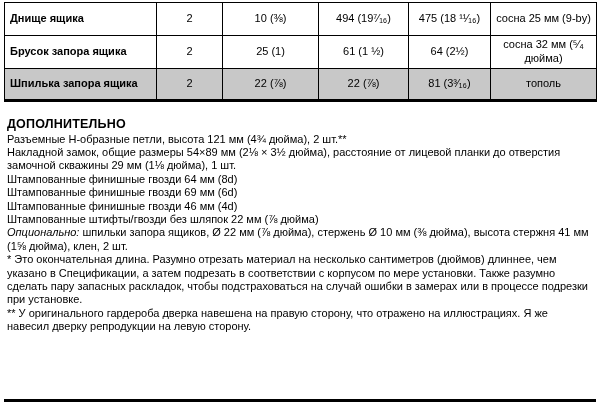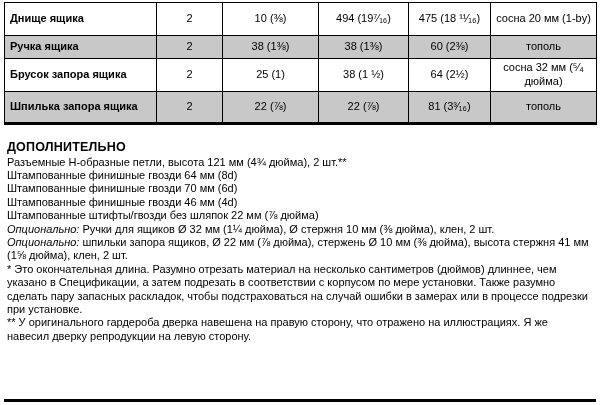--- a/index.html
+++ b/index.html
@@ -78,58 +78,50 @@
       <col style="width:82px">
       <col style="width:106px">
     </colgroup>
     <tbody>
       <tr class="row-h1">
         <td class="name">Днище ящика</td>
         <td>2</td>
         <td>10 (⅜)</td>
         <td>494 (19⁷⁄₁₆)</td>
         <td>475 (18 ¹¹⁄₁₆)</td>
-        <td>сосна 20 мм (1-by)</td>
-      </tr>
-      <tr class="row-h2 shaded">
-        <td class="name">Ручка ящика</td>
-        <td>2</td>
-        <td>38 (1⅜)</td>
-        <td>38 (1⅜)</td>
-        <td>60 (2⅜)</td>
-        <td>тополь</td>
+        <td>сосна 25 мм (9-by)</td>
       </tr>
       <tr class="row-h3">
         <td class="name">Брусок запора ящика</td>
         <td>2</td>
         <td>25 (1)</td>
-        <td>38 (1 ½)</td>
+        <td>61 (1 ½)</td>
         <td>64 (2½)</td>
         <td>сосна 32 мм (⁵⁄₄ дюйма)</td>
       </tr>
       <tr class="row-h4 shaded">
         <td class="name">Шпилька запора ящика</td>
         <td>2</td>
         <td>22 (⅞)</td>
         <td>22 (⅞)</td>
         <td>81 (3³⁄₁₆)</td>
         <td>тополь</td>
       </tr>
     </tbody>
   </table>
 
   <div class="additional">
     <div class="title">ДОПОЛНИТЕЛЬНО</div>
 
     <p><span class="opt"></span><span>Разъемные Н-образные петли, высота 121 мм (4¾ дюйма), 2 шт.**</span></p>
+    <p><span class="opt"></span><span>Накладной замок, общие размеры 54×89 мм (2⅛ × 3½ дюйма), расстояние от лицевой планки до отверстия замочной скважины 29 мм (1⅛ дюйма), 1 шт.</span></p>
     <p><span class="opt"></span><span>Штампованные финишные гвозди 64 мм (8d)</span></p>
-    <p><span class="opt"></span><span>Штампованные финишные гвозди 70 мм (6d)</span></p>
+    <p><span class="opt"></span><span>Штампованные финишные гвозди 69 мм (6d)</span></p>
     <p><span class="opt"></span><span>Штампованные финишные гвозди 46 мм (4d)</span></p>
     <p><span class="opt"></span><span>Штампованные штифты/гвозди без шляпок 22 мм (⅞ дюйма)</span></p>
-    <p><span class="opt">Опционально:</span><span> Ручки для ящиков Ø 32 мм (1¼ дюйма), Ø стержня 10 мм (⅜ дюйма), клен, 2 шт.</span></p>
     <p><span class="opt">Опционально:</span><span> шпильки запора ящиков, Ø 22 мм (⅞ дюйма), стержень Ø 10 мм (⅜ дюйма), высота стержня 41 мм (1⅝ дюйма), клен, 2 шт.</span></p>
     <p><span class="opt"></span><span>* Это окончательная длина. Разумно отрезать материал на несколько сантиметров (дюймов) длиннее, чем указано в Спецификации, а затем подрезать в соответствии с корпусом по мере установки. Также разумно сделать пару запасных раскладок, чтобы подстраховаться на случай ошибки в замерах или в процессе подрезки при установке.</span></p>
     <p><span class="opt"></span><span>** У оригинального гардероба дверка навешена на правую сторону, что отражено на иллюстрациях. Я же навесил дверку репродукции на левую сторону.</span></p>
   </div>
 
 </div>
 
 <div class="bottom-rule"></div>
 
 </body></html>

